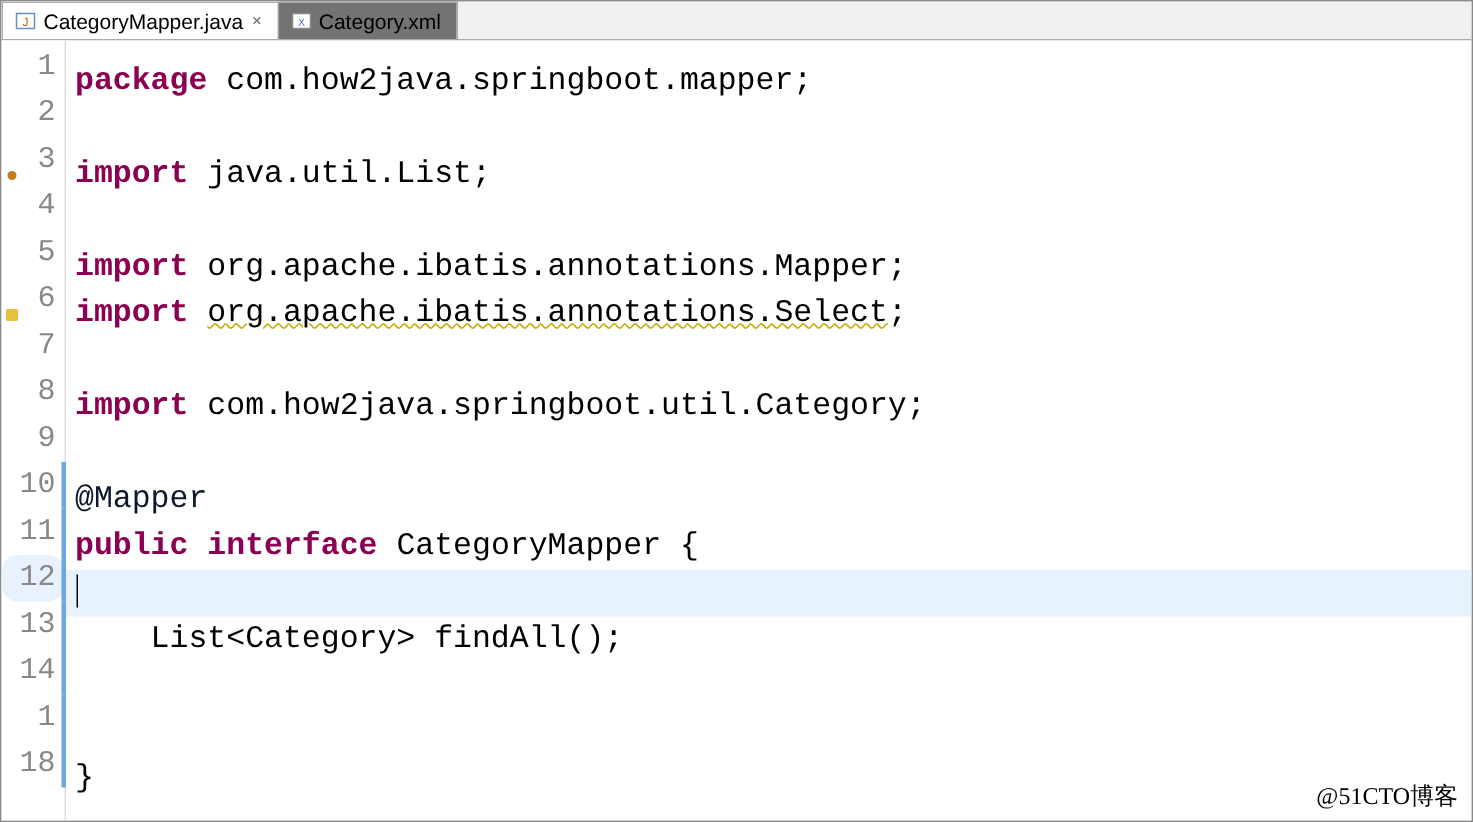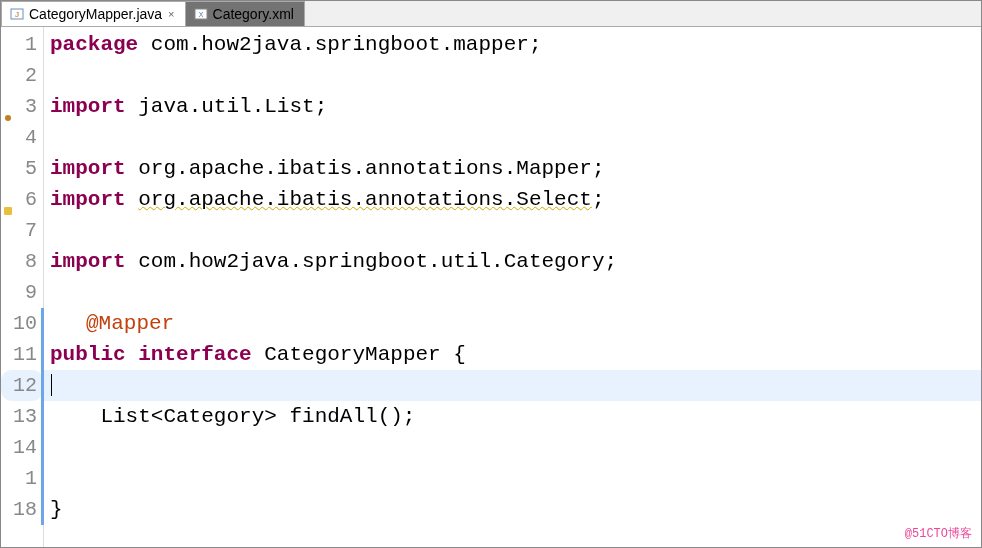--- a/index.html
+++ b/index.html
@@ -83,43 +83,42 @@
     .line-num .marker {
       position: absolute;
       left: 2px;
       top: 50%;
       transform: translateY(-50%);
       width: 10px;
       height: 10px;
     }
     .code {
       flex: 1;
-      padding-top: 2px;
+      padding-top: 12px;
       font-family: Consolas, "Courier New", monospace;
       font-size: 21px;
     }
     .code-line {
       height: 31px;
       line-height: 31px;
       padding-left: 6px;
       white-space: pre;
     }
     .code-line.highlight {
       background: #e8f2fe;
     }
     .kw {
       color: #8b0050;
       font-weight: bold;
     }
     .txt {
       color: #000000;
     }
     .ann {
-      color: #c2410c;
-      margin-left: 36px;
+      color: #0f172a;
     }
     .underline-warn {
       text-decoration: underline wavy #ccaa00;
       text-decoration-thickness: 1px;
     }
     .cursor {
       display: inline-block;
       width: 1px;
       height: 22px;
       background: #000;
@@ -131,23 +130,23 @@
       right: -1px;
       top: 0;
       width: 3px;
       height: 31px;
       background: #6aa6e8;
     }
     .watermark {
       position: absolute;
       right: 10px;
       bottom: 6px;
-      color: #ec4899;
-      font-size: 12px;
-      font-family: Liberation Mono, monospace;
+      color: #000000;
+      font-size: 16px;
+      font-family: Liberation Serif, serif;
     }
   </style>
 </head>
 <body>
 
 <div class="tabs">
   <div class="tab active">
     <span class="tab-icon">
       <svg width="14" height="14" viewBox="0 0 14 14">
         <rect x="1" y="2" width="12" height="10" fill="#fff" stroke="#6a8fc0" stroke-width="1"></rect>

